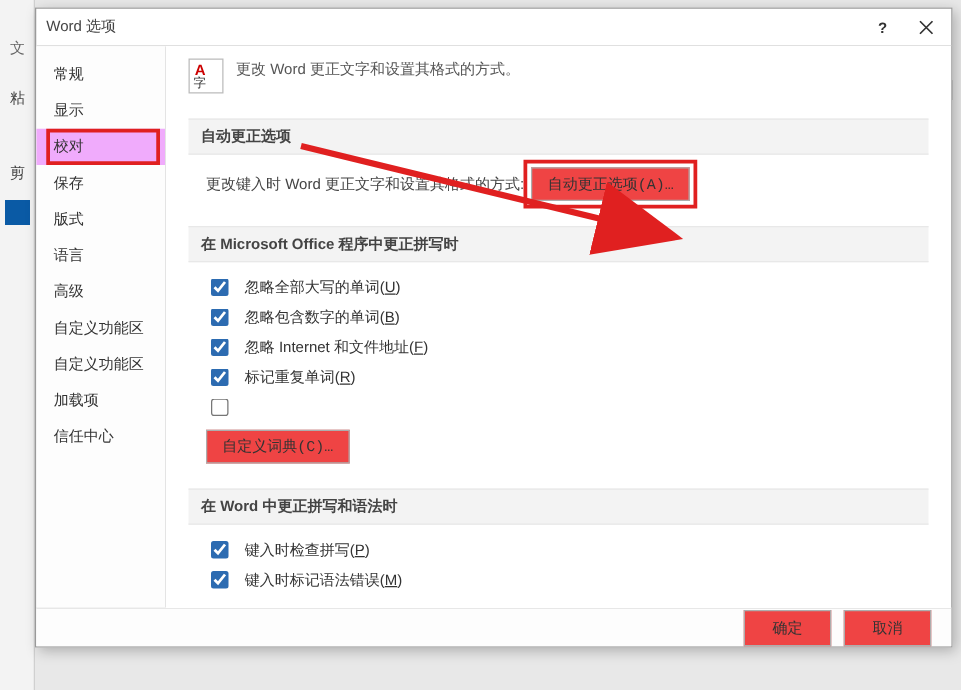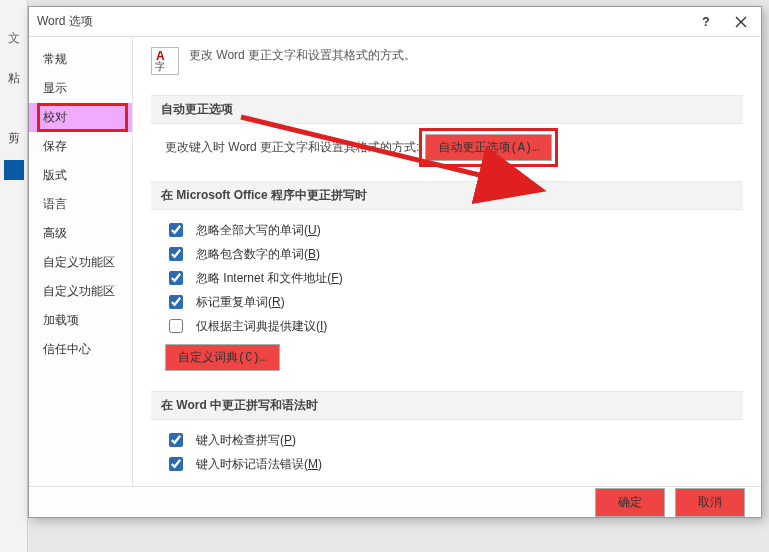--- a/index.html
+++ b/index.html
@@ -287,21 +287,20 @@
           </div>
           <div class="row">
             <label>
               <input type="checkbox" checked="" style="">
               <span>标记重复单词(<span class="underline">R</span>)</span>
             </label>
           </div>
           <div class="row">
             <label>
               <input type="checkbox" style="">
-              <span>仅根据主词典提供建议(<span class="underline">I</span>)</span>
             </label>
           </div>
         </div>
       <div class="row" style="margin-top:8px;align-items:flex-end;">
         <button class="btn">自定义词典(C)…</button>
       </div>
 
       <div class="section-title">在 Word 中更正拼写和语法时</div>
       <div id="word-spell-list">
           <div class="row">

